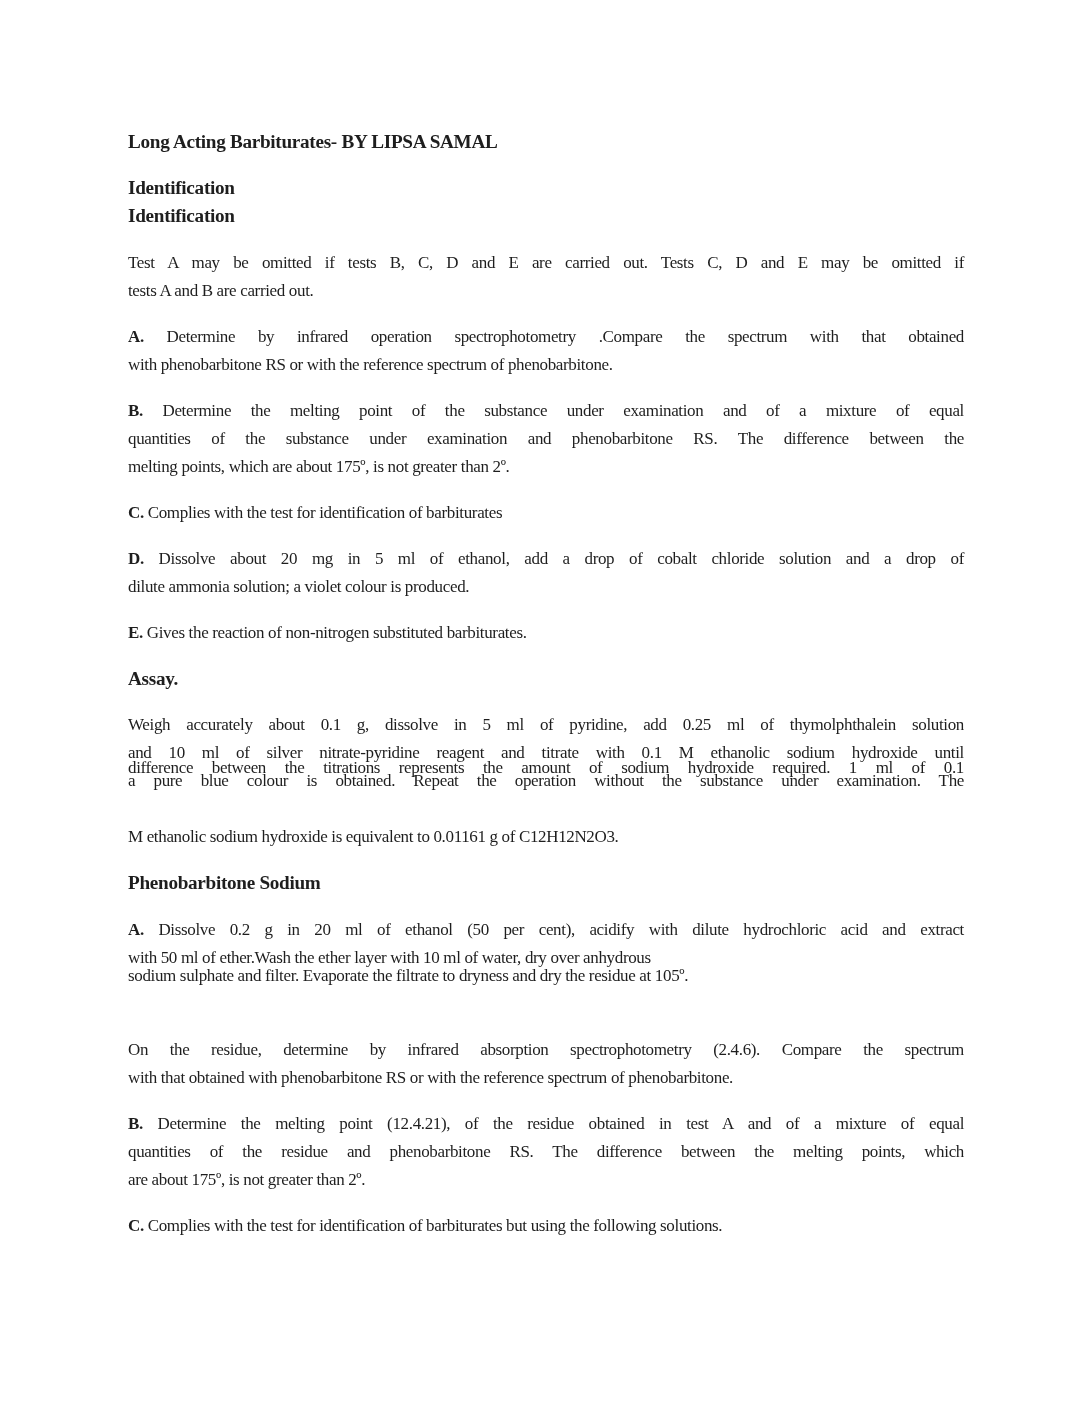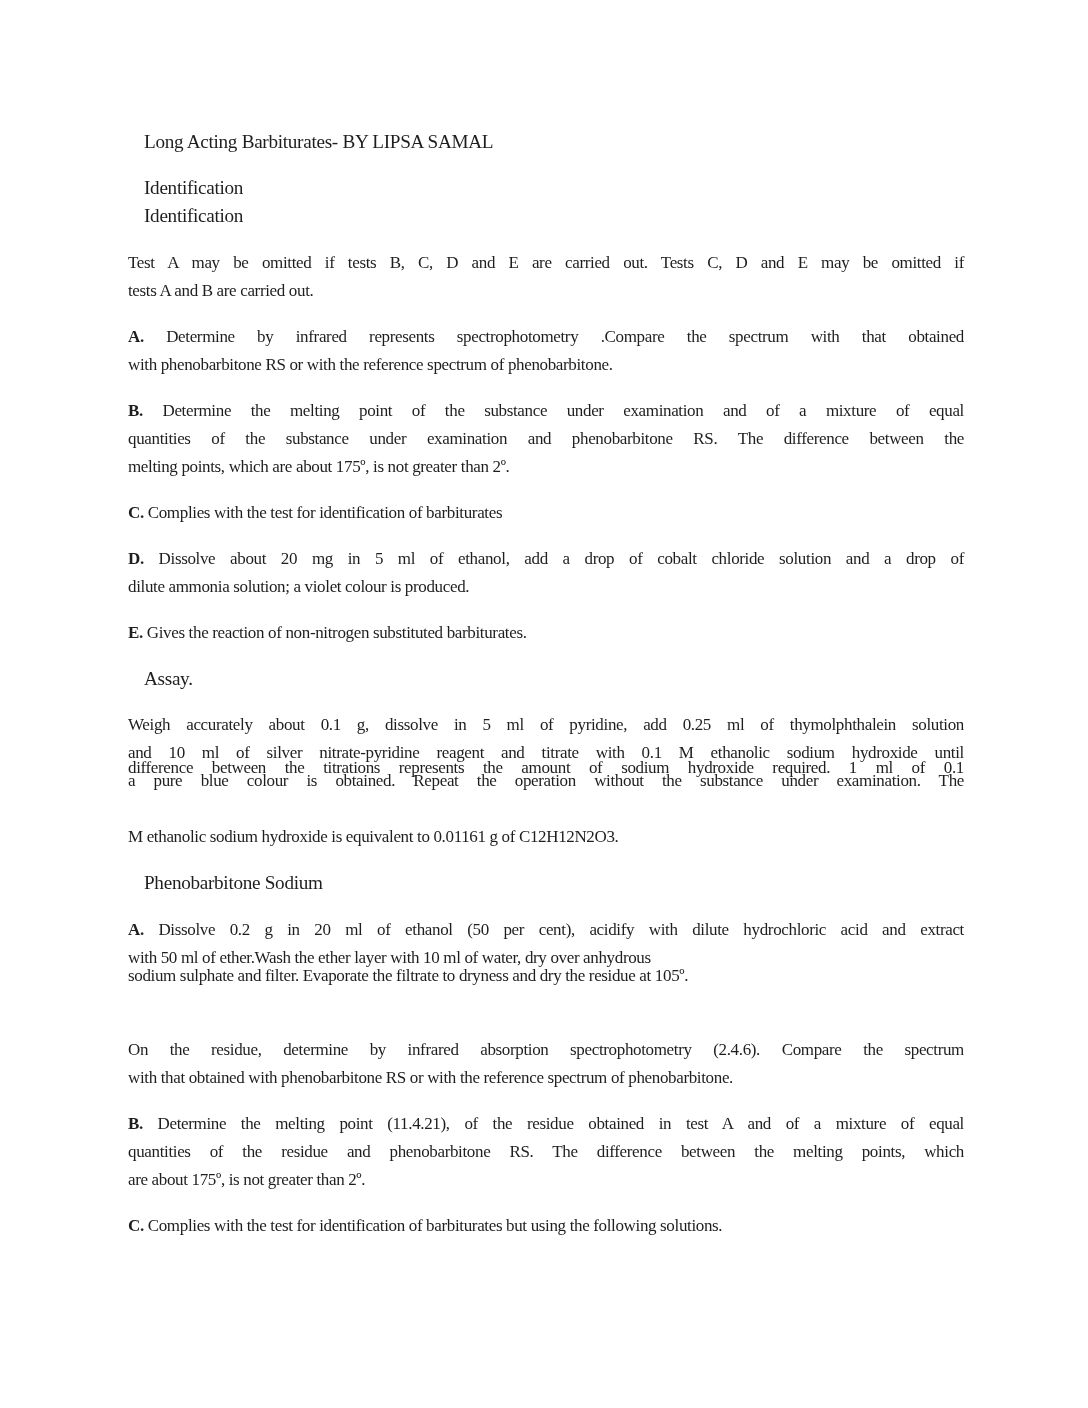--- a/index.html
+++ b/index.html
@@ -2,37 +2,37 @@
 <html><head>
   <meta charset="utf-8">
   <style>
     html, body { margin: 0; padding: 0; background: #ffffff; }
     body { width: 1088px; height: 1408px; position: relative; overflow: hidden;
            font-family: "Liberation Serif", "DejaVu Serif", serif; color: #1e1e1e; }
     .page { position: absolute; left: 128px; top: 0; width: 836px; }
     .ln { position: absolute; left: 0; white-space: nowrap; font-size: 17px; line-height: 24px;
           letter-spacing: -0.35px; }
     .just { display: block; text-align: justify; text-align-last: justify; width: 836px; white-space: normal; }
-    .h { font-weight: normal; font-size: 19.2px; letter-spacing: -0.3px; margin-left: 16px; }
+    .h { font-weight: bold; font-size: 19.2px; letter-spacing: -0.3px; }
     .lbl { font-weight: bold; }
   </style>
 </head>
 <body>
 
 <div class="page">
 
   <div class="ln h" style="top:130px">Long Acting Barbiturates- BY LIPSA SAMAL</div>
 
   <div class="ln h" style="top:176px">Identification</div>
   <div class="ln h" style="top:204px">Identification</div>
 
   <div class="ln just" style="top:251px">Test A may be omitted if tests B, C, D and E are carried out. Tests C, D and E may be omitted if</div>
   <div class="ln" style="top:279px">tests A and B are carried out.</div>
 
-  <div class="ln just" style="top:325px"><span class="lbl">A.</span> <span>Determine by infrared represents spectrophotometry .Compare the spectrum with that obtained</span></div>
+  <div class="ln just" style="top:325px"><span class="lbl">A.</span> <span>Determine by infrared operation spectrophotometry .Compare the spectrum with that obtained</span></div>
   <div class="ln" style="top:353px">with phenobarbitone RS or with the reference spectrum of phenobarbitone.</div>
 
   <div class="ln just" style="top:399px"><span class="lbl">B.</span> <span>Determine the melting point of the substance under examination and of a mixture of equal</span></div>
   <div class="ln just" style="top:427px">quantities of the substance under examination and phenobarbitone RS. The difference between the</div>
   <div class="ln" style="top:455px">melting points, which are about 175º, is not greater than 2º.</div>
 
   <div class="ln" style="top:501px"><span class="lbl">C.</span> <span>Complies with the test for identification of barbiturates</span></div>
 
   <div class="ln just" style="top:547px"><span class="lbl">D.</span> <span>Dissolve about 20 mg in 5 ml of ethanol, add a drop of cobalt chloride solution and a drop of</span></div>
   <div class="ln" style="top:575px">dilute ammonia solution; a violet colour is produced.</div>
@@ -49,19 +49,19 @@
   <div class="ln h" style="top:871px">Phenobarbitone Sodium</div>
 
   <div class="ln just" style="top:918px"><span class="lbl">A.</span> <span>Dissolve 0.2 g in 20 ml of ethanol (50 per cent), acidify with dilute hydrochloric acid and extract</span></div>
   <div class="ln" style="top:946px">with 50 ml of ether.Wash the ether layer with 10 ml of water, dry over anhydrous</div>
 
   <div class="ln" style="top:964px">sodium sulphate and filter. Evaporate the filtrate to dryness and dry the residue at 105º.</div>
 
   <div class="ln just" style="top:1038px">On the residue, determine by infrared absorption spectrophotometry (2.4.6). Compare the spectrum</div>
   <div class="ln" style="top:1066px">with that obtained with phenobarbitone RS or with the reference spectrum of phenobarbitone.</div>
 
-  <div class="ln just" style="top:1112px"><span class="lbl">B.</span> <span>Determine the melting point (11.4.21), of the residue obtained in test A and of a mixture of equal</span></div>
+  <div class="ln just" style="top:1112px"><span class="lbl">B.</span> <span>Determine the melting point (12.4.21), of the residue obtained in test A and of a mixture of equal</span></div>
   <div class="ln just" style="top:1140px">quantities of the residue and phenobarbitone RS. The difference between the melting points, which</div>
   <div class="ln" style="top:1168px">are about 175º, is not greater than 2º.</div>
 
   <div class="ln" style="top:1214px"><span class="lbl">C.</span> <span>Complies with the test for identification of barbiturates but using the following solutions.</span></div>
 
 </div>
 
 </body></html>

